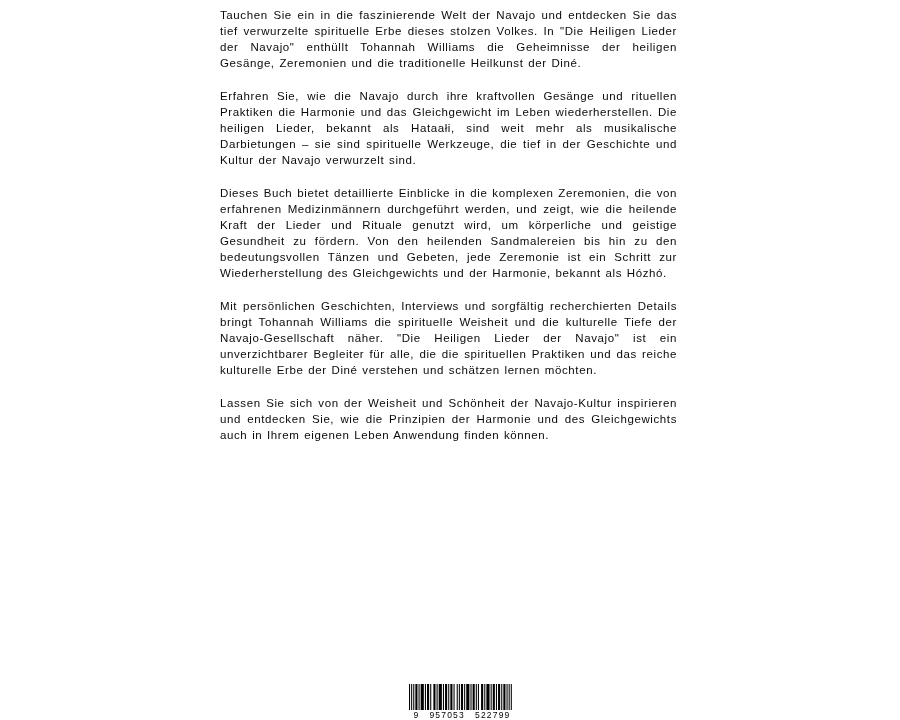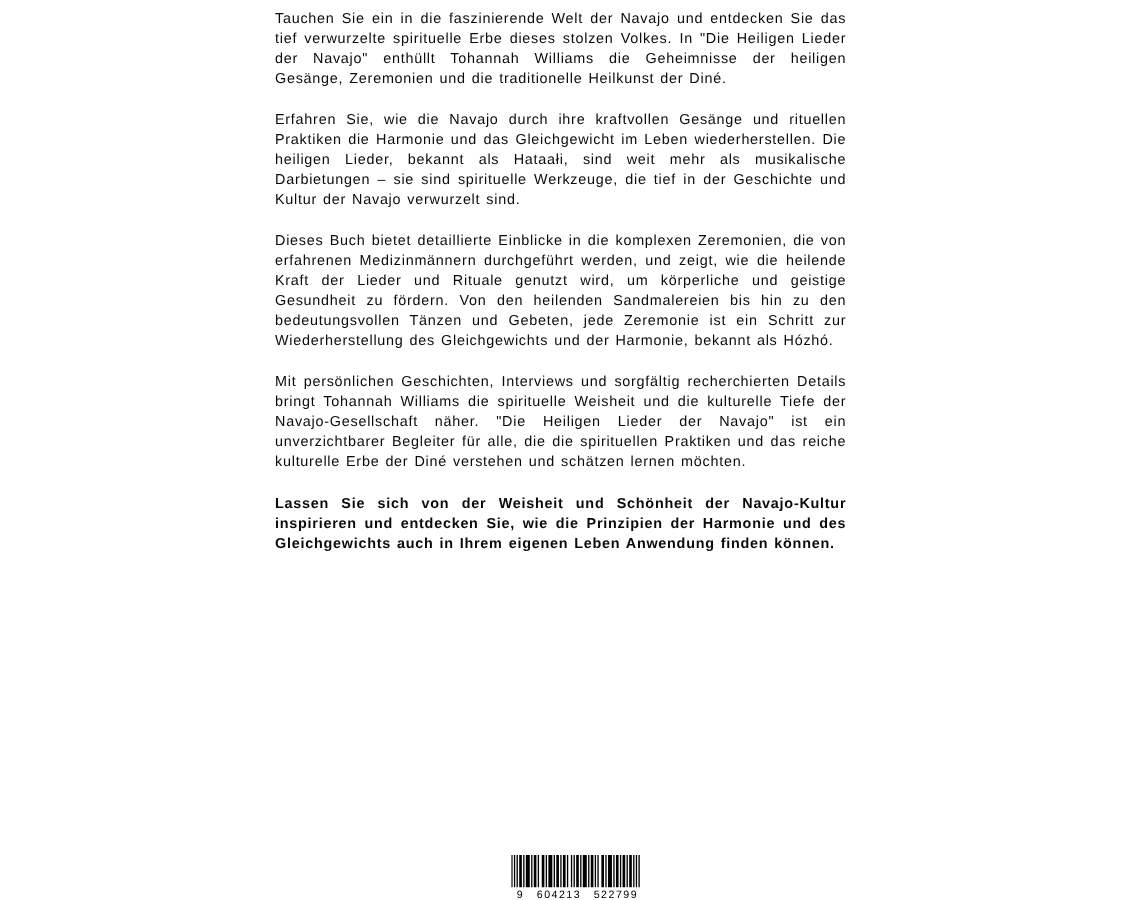--- a/index.html
+++ b/index.html
@@ -26,21 +26,20 @@
     margin: 0 0 17px 0;
     font-size: 11.5px;
     line-height: 16px;
     letter-spacing: 0.6px;
     word-spacing: 1px;
     text-align: justify;
     color: #0a0a0a;
   }
   .text-block p:last-child {
     margin-bottom: 12px;
-    font-weight: bold;
   }
   .barcode {
     position: absolute;
     left: 400px;
     top: 683px;
     width: 118px;
     background: #ffffff;
     padding: 1px 3px;
     text-align: center;
   }
@@ -112,18 +111,18 @@
         <rect x="84" y="0" width="2" height="26"></rect>
         <rect x="87" y="0" width="1" height="26"></rect>
         <rect x="89" y="0" width="2" height="26"></rect>
         <rect x="92" y="0" width="1" height="26"></rect>
         <rect x="94" y="0" width="1" height="26"></rect>
         <rect x="96" y="0" width="1" height="26"></rect>
       </g>
     </svg>
     <div class="barcode-digits">
       <span>9</span>
-      <span>604213</span>
+      <span>957053</span>
       <span>522799</span>
     </div>
   </div>
 
 </div>
 
 </body></html>

